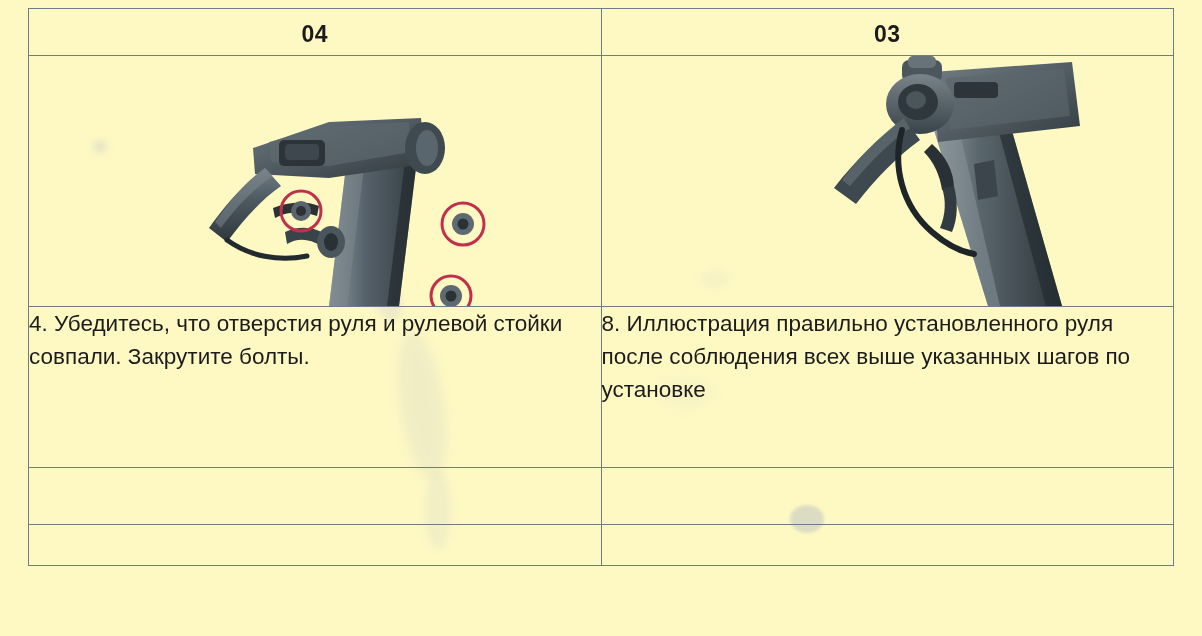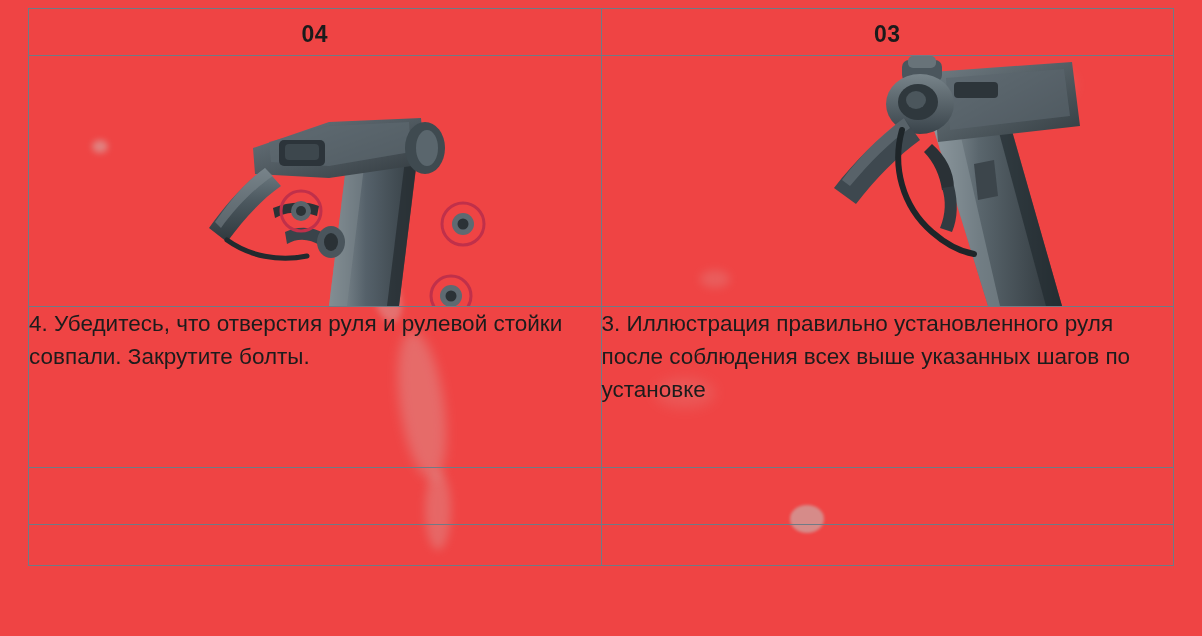--- a/index.html
+++ b/index.html
@@ -13,21 +13,21 @@
     font-family: "Liberation Sans", sans-serif;
     overflow: hidden;
     position: relative;
   }
 
   #page {
     position: absolute;
     left: 0; top: 0;
     width: 1202px;
     height: 636px;
-    background: #ef4444;
+    background: #fef9c3;
   }
 
   
   .smudge {
     position: absolute;
     border-radius: 50%;
     background: #cfcfcb;
     opacity: .35;
     filter: blur(3px);
     pointer-events: none;
@@ -217,21 +217,21 @@
           </svg>
         </div>
       </td>
     </tr>
 
     <tr>
       <td class="text-cell t4">
         <div class="para">4. Убедитесь, что отверстия руля и рулевой стойки совпали. Закрутите болты.</div>
       </td>
       <td class="text-cell t4">
-        <div class="para">3. Иллюстрация правильно установленного руля после соблюдения всех выше указанных шагов по установке</div>
+        <div class="para">8. Иллюстрация правильно установленного руля после соблюдения всех выше указанных шагов по установке</div>
       </td>
     </tr>
 
     <tr>
       <td class="blank-cell-1"></td>
       <td class="blank-cell-1"></td>
     </tr>
 
     <tr>
       <td class="blank-cell-2"></td>

